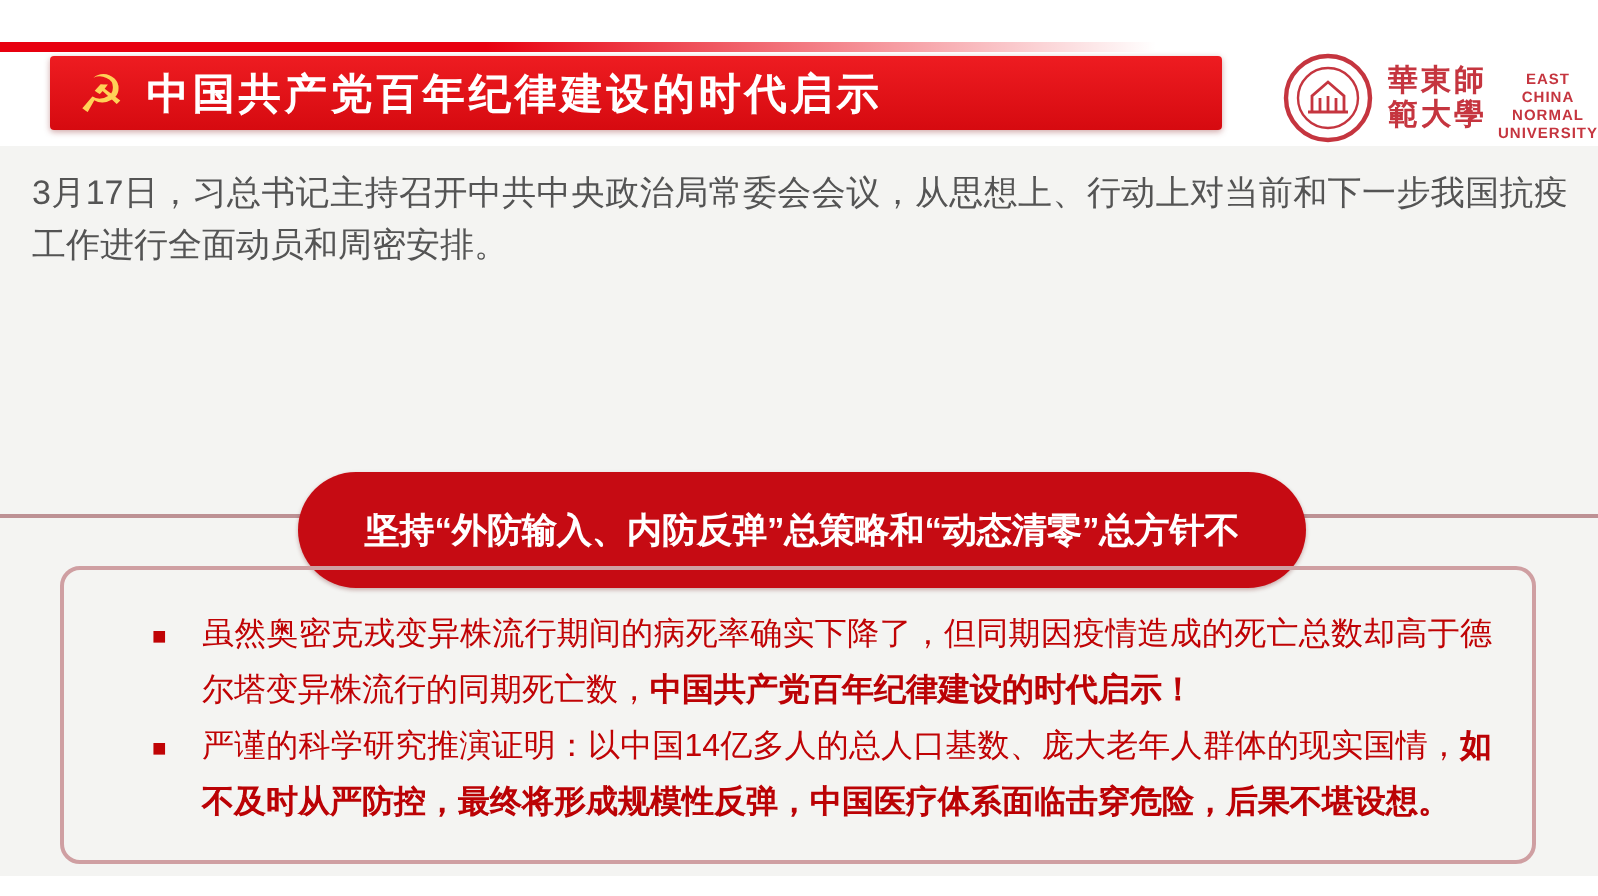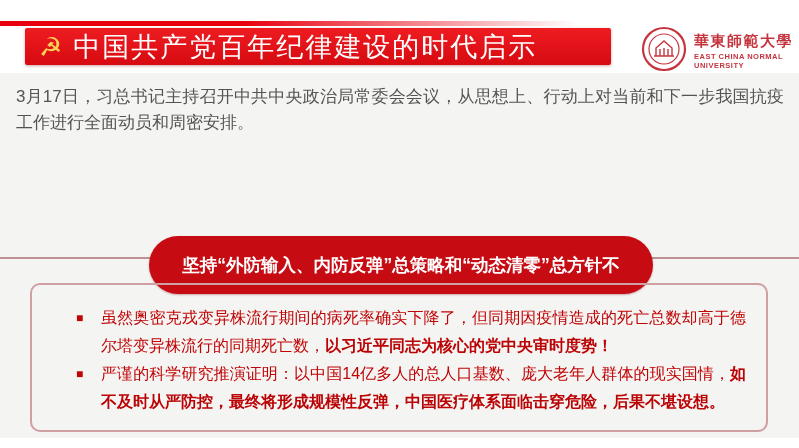--- a/index.html
+++ b/index.html
@@ -19,29 +19,29 @@
   }
   
   .header-bar {
     position:absolute; left:25px; top:28px; width:586px; height:37px;
     background:linear-gradient(180deg,#ee1c21 0%,#d60a10 100%);
     border-radius:2px;
     display:flex; align-items:center; padding-left:14px; box-sizing:border-box;
     box-shadow:0 1px 3px rgba(120,0,0,.35);
   }
   .emblem { color:#ffd257; font-size:26px; line-height:1; margin-right:11px; }
-  .header-title { color:#ffffff; font-size:27px; font-weight:normal; letter-spacing:2px; white-space:nowrap; }
+  .header-title { color:#ffffff; font-size:21px; font-weight:bold; letter-spacing:2px; white-space:nowrap; }
   
   .logo { position:absolute; left:641px; top:26px; display:flex; align-items:center; gap:7px; }
-  .logo-text { display:flex; flex-direction:column; }
+  .logo-text { display:flex; }
   .logo-cn {
     font-family:"Liberation Serif","DejaVu Serif",serif;
     color:#c5353f; font-weight:bold; font-size:15px; letter-spacing:1.5px; line-height:17px;
   }
-  .logo-en { color:#c5353f; font-size:7.5px; font-weight:bold; letter-spacing:.5px; line-height:9px; margin-top:2px; }
+  .logo-en { color:#c5353f; font-size:7.5px; font-weight:bold; letter-spacing:.5px; line-height:9px; margin-top:2px;text-align:center; }
   
   .paragraphs {
     position:absolute; left:16px; top:84px; width:768px;
     color:#595959; font-size:17px; line-height:25.5px; text-align:justify;
   }
   .paragraphs p { margin:0; }
   .paragraphs p.bold { font-weight:normal; color:#545454; }
   
   .mid-line { position:absolute; left:0; top:257px; width:799px; height:2px; background:#bd9194; }
   
@@ -101,19 +101,19 @@
 
 <div class="mid-line"></div>
 
 <div class="banner">
   <div>坚持“外防输入、内防反弹”总策略和“动态清零”总方针不</div>
 </div>
 
 <div class="box">
   <ul class="bullets">
     <li>
-      <span class="bullet-square">■</span><span>虽然奥密克戎变异株流行期间的病死率确实下降了，但同期因疫情造成的死亡总数却高于德尔塔变异株流行的同期死亡数，</span><span class="bold">以习近平同志为核心的党中央审时度势！</span>
+      <span class="bullet-square">■</span><span>虽然奥密克戎变异株流行期间的病死率确实下降了，但同期因疫情造成的死亡总数却高于德尔塔变异株流行的同期死亡数，</span><span class="bold">中国共产党百年纪律建设的时代启示！</span>
     </li>
     <li>
       <span class="bullet-square">■</span><span>严谨的科学研究推演证明：以中国14亿多人的总人口基数、庞大老年人群体的现实国情，</span><span class="bold">如不及时从严防控，最终将形成规模性反弹，中国医疗体系面临击穿危险，后果不堪设想。</span>
     </li>
   </ul>
 </div>
 
 </body></html>

